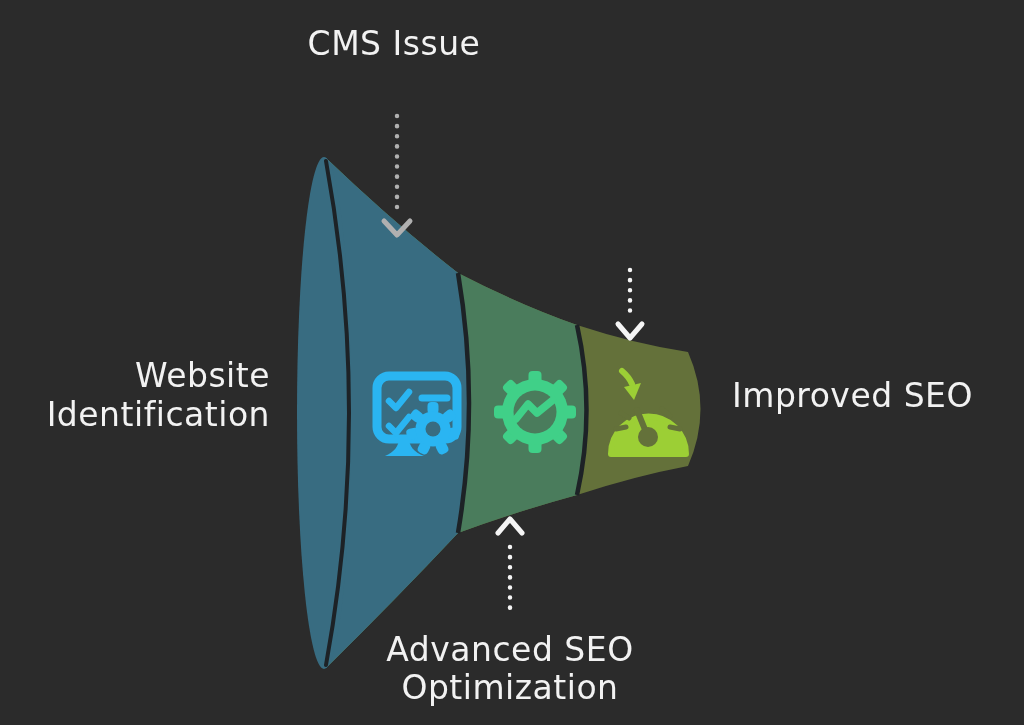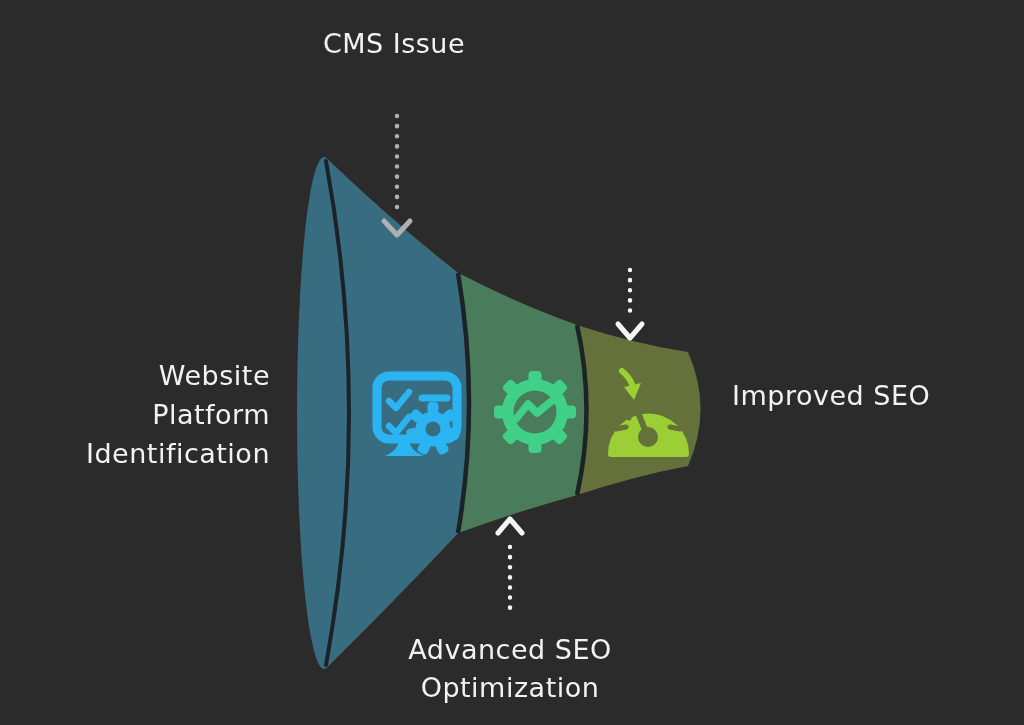--- a/index.html
+++ b/index.html
@@ -8,21 +8,21 @@
     --text:#F2F2F2; --arrow-gray:#B0B0B0; --arrow-white:#F5F5F5;
   }
   html,body{margin:0;padding:0;}
   .stage{
     position:relative;width:1024px;height:725px;overflow:hidden;
     background:var(--bg);
     font-family:"DejaVu Sans","Liberation Sans",sans-serif;
   }
   .funnel-svg{position:absolute;left:0;top:0;}
   .label{
-    position:absolute;color:var(--text);font-size:27px;font-weight:400;
+    position:absolute;color:var(--text);font-size:33px;font-weight:400;
     letter-spacing:0.5px;
   }
   .label .line{display:block;}
   .lbl-cms{left:244px;top:25px;width:300px;text-align:center;line-height:38px;}
   .lbl-advanced{left:478px;top:180px;width:300px;text-align:center;line-height:38px;}
   .lbl-website{left:30px;top:356px;width:240px;text-align:right;line-height:39px;}
   .lbl-improved{left:732px;top:376px;width:280px;text-align:left;line-height:40px;}
   .lbl-wordpress{left:360px;top:631px;width:300px;text-align:center;line-height:38px;}
 </style>
 </head>
@@ -114,21 +114,20 @@
 
   <div class="label lbl-cms">
     <span class="line">CMS Issue</span>
   </div>
 
   <div class="label lbl-advanced">
   </div>
 
   <div class="label lbl-website">
     <span class="line">Website</span>
-    <span class="line">Platform</span>
     <span class="line">Identification</span>
   </div>
 
   <div class="label lbl-improved">
     <span class="line">Improved SEO</span>
   </div>
 
   <div class="label lbl-wordpress">
     <span class="line">Advanced SEO</span>
     <span class="line">Optimization</span>

